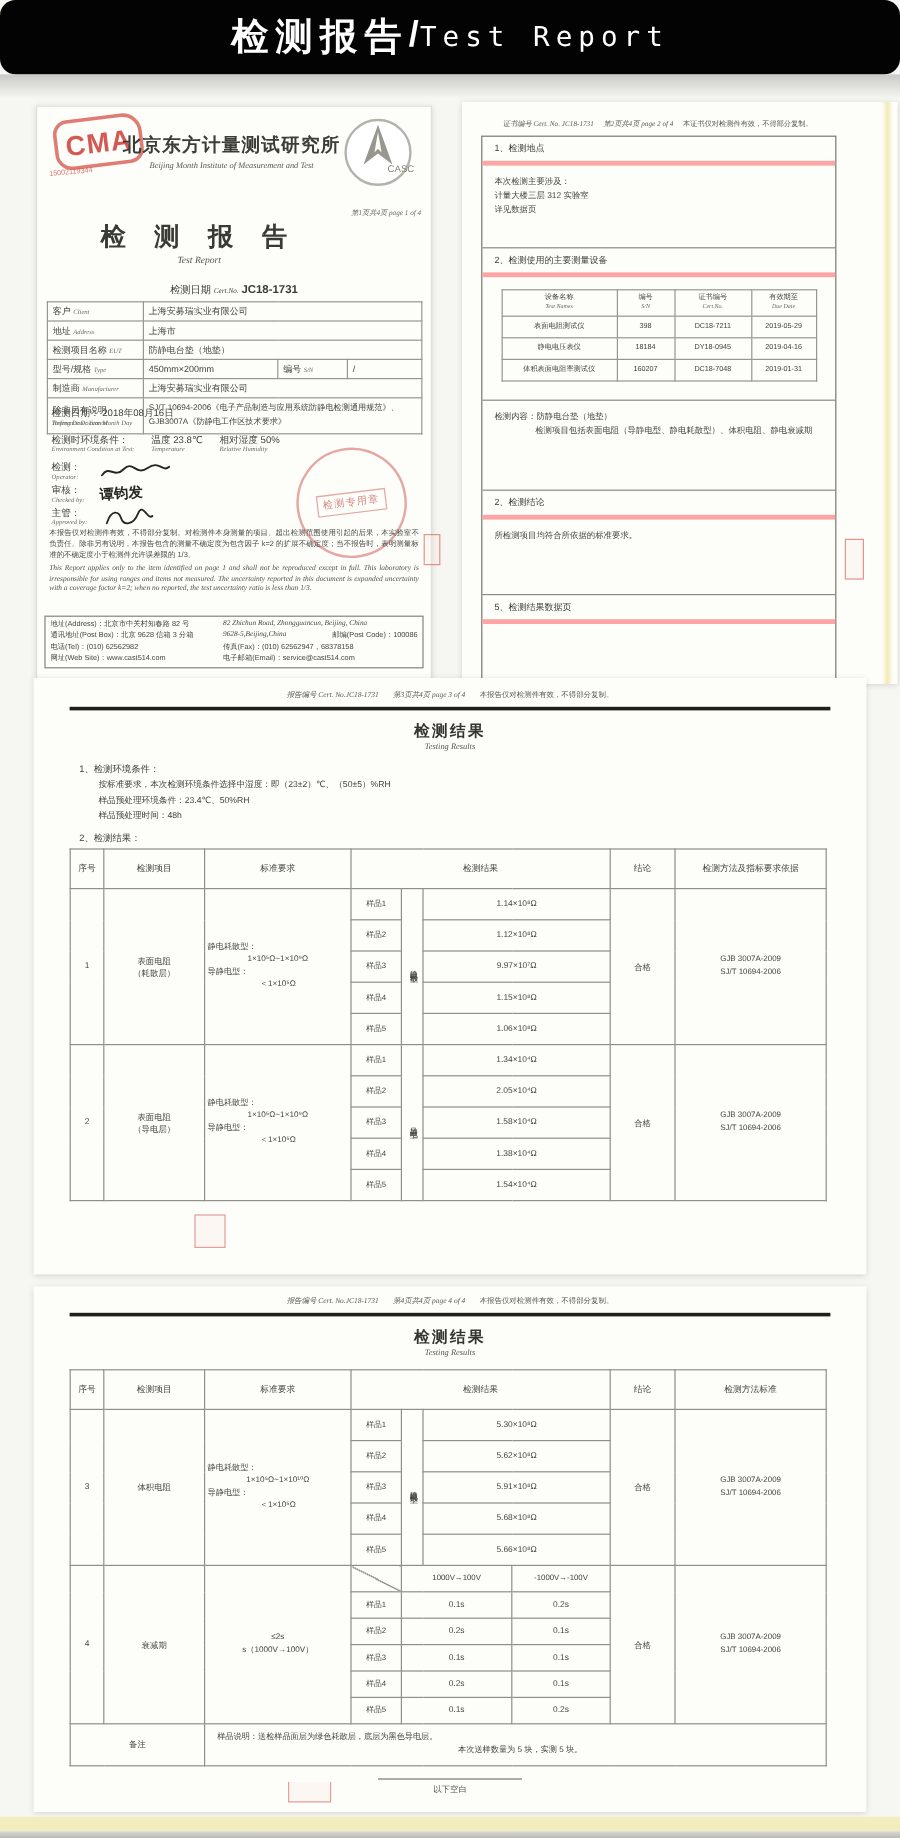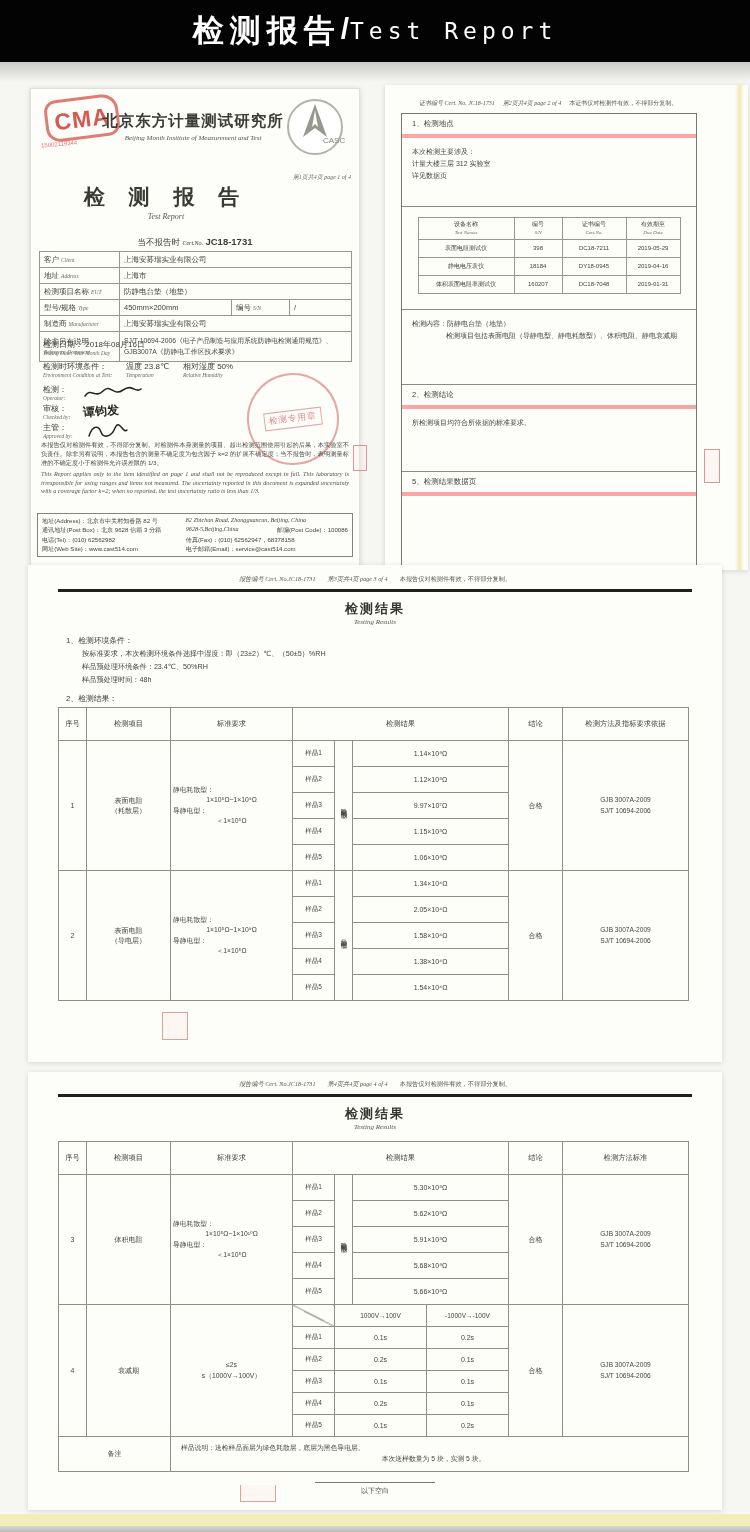--- a/index.html
+++ b/index.html
@@ -1,20 +1,20 @@
 <!DOCTYPE html>
 <html><head>
 <meta charset="utf-8">
 <style>
   html,body{margin:0;padding:0;background:#e9e9e6;}
   .stage{position:relative;width:750px;height:1532px;overflow:hidden;
     background:#f6f6f3;font-family:"Liberation Sans","DejaVu Sans",sans-serif;color:#45453f;}
   
   .banner{position:absolute;left:0;top:0;width:750px;height:62px;background:#030303;
-    display:flex;align-items:center;justify-content:center;color:#fff;}
+    display:flex;align-items:center;justify-content:center;color:#fff;border-radius:13px;}
   .banner .zh{font-size:31px;font-weight:bold;letter-spacing:6px;}
   .banner .slash{font-size:30px;font-weight:bold;margin:0 1px 4px 0;}
   .banner .en{font-family:"DejaVu Sans Mono",monospace;font-size:23px;letter-spacing:5px;}
   .banner-shadow{position:absolute;left:0;top:62px;width:750px;height:20px;
     background:linear-gradient(#c9c9c6,#f6f6f3);}
   
   .page{position:absolute;background:#fdfdfa;box-shadow:0 1px 5px rgba(60,60,50,.18);}
   .tiny{font-size:6px;} .it{font-style:italic;font-family:"Liberation Serif","DejaVu Serif",serif;}
   
   .p1{left:30px;top:88px;width:330px;height:478px;border:1px solid #e0e0da;box-sizing:border-box;}
@@ -136,21 +136,21 @@
     </div>
     <div class="pagemark it">第1页共4页 page 1 of 4</div>
 
     <div class="p1title">
       <div class="zh">检 测 报 告</div>
       <div class="en it">Test Report</div>
     </div>
 
 
     <div class="reportno">
-      <span>当不报告时</span>
+      <span>检测日期</span>
       <span class="it tiny">Cert.No.</span>
       <b>JC18-1731</b>
     </div>
 
     <table class="infotbl">
       <colgroup>
           <col style="width:80px">
           <col style="width:112px">
           <col style="width:58px">
           <col style="width:62px">
@@ -280,20 +280,21 @@
       <span class="it">第2页共4页  page 2 of 4</span>
       <span>本证书仅对检测件有效，不得部分复制。</span>
     </div>
     <div class="p2box">
       <div class="sec-t">1、检测地点</div>
       <div class="sec-c" style="height:52px;">
         <div>本次检测主要涉及：</div>
         <div>计量大楼三层 312 实验室</div>
         <div>详见数据页</div>
       </div>
+      <div class="sec-t">2、检测使用的主要测量设备</div>
       <div class="sec-c" style="height:86px;">
         <table class="equip">
           <colgroup>
               <col style="width:96px">
               <col style="width:48px">
               <col style="width:64px">
               <col style="width:54px">
             </colgroup>
           <tbody>
               <tr class="hd">

